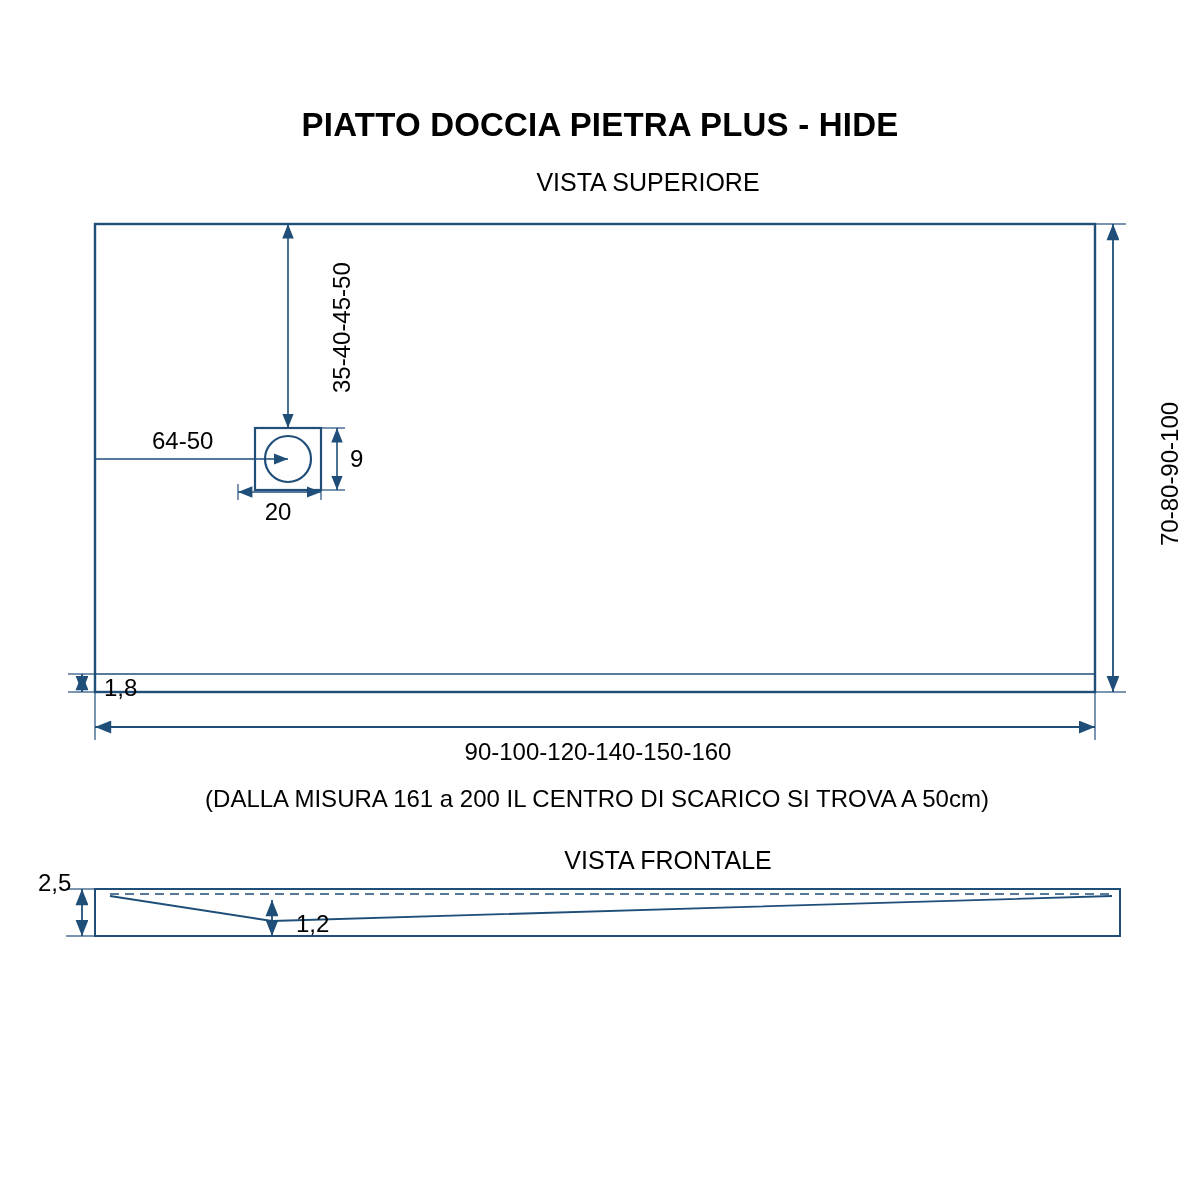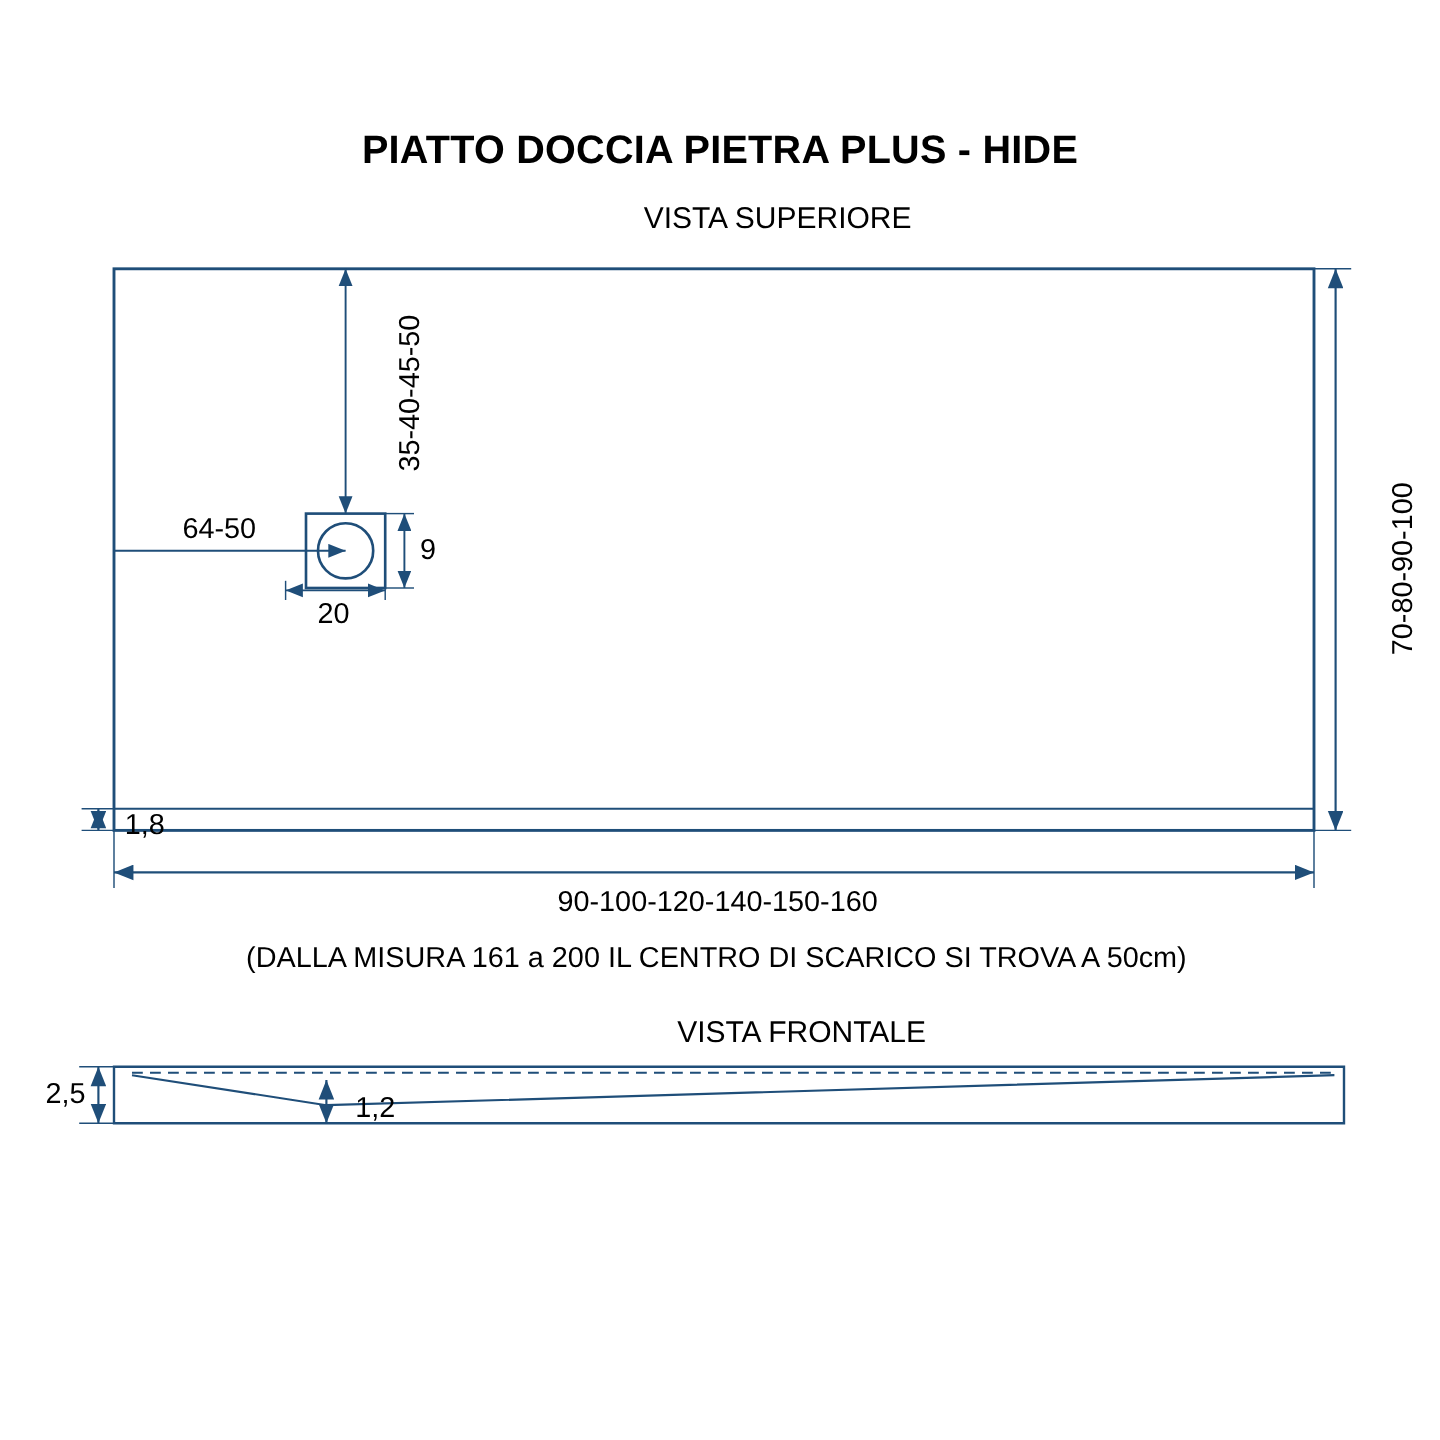--- a/index.html
+++ b/index.html
@@ -135,17 +135,17 @@
   <div class="txt dim vertical" style="left:1158px; top:546px;">70-80-90-100</div>
 
   <div class="txt dim" style="left:104px; top:676px;">1,8</div>
 
   <div class="txt dim" style="left:598px; top:740px; transform:translateX(-50%);">90-100-120-140-150-160</div>
 
   <div class="txt note" style="left:597px; top:776px; transform:translateX(-50%);margin-top:11px;">(DALLA MISURA 161 a 200 IL CENTRO DI SCARICO SI TROVA A 50cm)</div>
 
   <div class="txt subtitle" style="left:645px; top:848px; transform:translateX(-50%);">VISTA FRONTALE</div>
 
-  <div class="txt dim" style="left:38px; top:900px;">2,5</div>
+  <div class="txt dim" style="left:38px; top:871px;">2,5</div>
 
   <div class="txt dim" style="left:286px; top:912px;margin-left:10px;">1,2</div>
 
 </div>
 
 </body></html>

